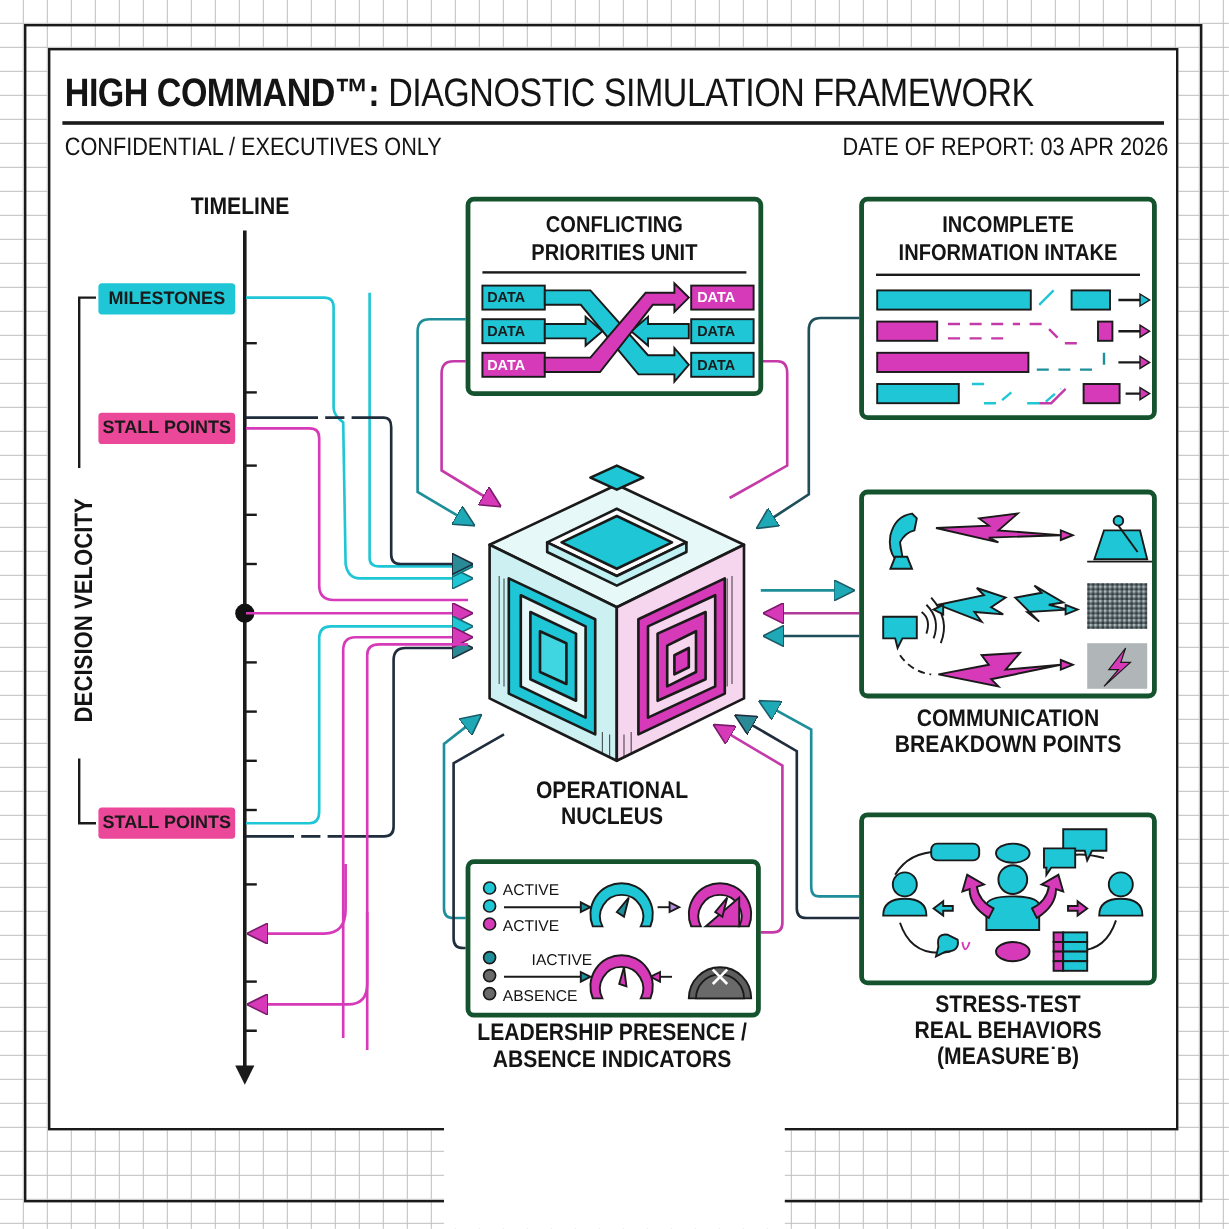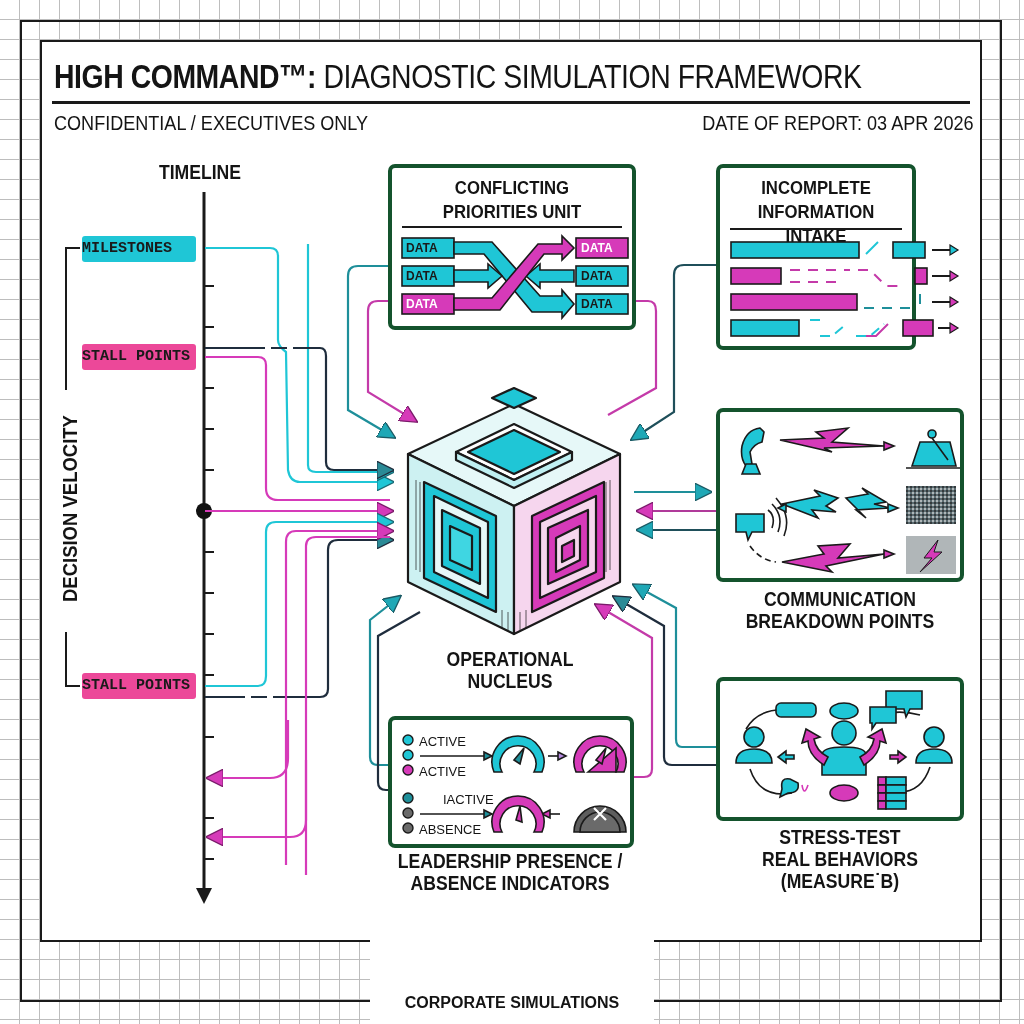--- a/index.html
+++ b/index.html
@@ -17,21 +17,21 @@
   .outer-frame{position:absolute;left:20px;top:20px;width:982px;height:982px;border:2px solid #1a1a1a;box-sizing:border-box;}
   .panel{position:absolute;left:40px;top:40px;width:942px;height:902px;background:#fff;border:2px solid #1a1a1a;box-sizing:border-box;}
   .title{position:absolute;left:54px;top:58px;width:916px;font-size:33px;letter-spacing:-0.5px;white-space:nowrap;transform:scaleX(0.86);transform-origin:left top;}
   .title b{font-weight:900;}
   .title span.light{font-weight:400;}
   .title-rule{position:absolute;left:52px;top:101px;width:918px;height:3px;background:#1a1a1a;}
   .subline{position:absolute;top:111px;font-size:21px;transform:scaleX(0.86);white-space:nowrap;}
   .sub-left{left:54px;transform-origin:left top;}
   .sub-right{right:50px;transform-origin:right top;}
   .label-bold{position:absolute;font-weight:700;text-align:center;line-height:1.1;transform:scaleX(0.88);}
-  .tag{position:absolute;height:26px;border-radius:3px;font-weight:700;font-size:15px;line-height:26px;text-align:left;color:#1a1a1a;font-family:Liberation Mono, monospace;}
+  .tag{position:absolute;height:26px;border-radius:3px;font-weight:700;font-size:15px;line-height:26px;text-align:center;color:#1a1a1a;}
   .tag-cyan{background:#1fc6d6;}
   .tag-pink{background:#ec4899;}
   .box{position:absolute;background:#fff;border:4px solid #14532d;border-radius:7px;box-sizing:border-box;}
   .box-title{position:absolute;left:0;right:0;text-align:center;font-weight:700;font-size:19px;line-height:24px;transform:scaleX(0.88);}
   .box-rule{position:absolute;height:2px;background:#1a1a1a;}
   svg{position:absolute;overflow:visible;}
   .nucleus-label{position:absolute;left:420px;top:648px;width:180px;font-size:20px;}
   .comm-label{position:absolute;left:720px;top:588px;width:240px;font-size:20px;}
   .stress-label{position:absolute;left:720px;top:826px;width:240px;font-size:20px;}
   .lead-label{position:absolute;left:360px;top:850px;width:300px;font-size:20px;}
@@ -150,21 +150,21 @@
     </g>
   </svg>
   <div class="ind-label" style="left:14px;top:73px;font-weight:700;color:#1a1a1a;font-size:12px;">DATA</div>
   <div class="ind-label" style="left:14px;top:101px;font-weight:700;color:#1a1a1a;font-size:12px;">DATA</div>
   <div class="ind-label" style="left:14px;top:129px;font-weight:700;color:#fff;font-size:12px;">DATA</div>
   <div class="ind-label" style="left:189px;top:73px;font-weight:700;color:#fff;font-size:12px;">DATA</div>
   <div class="ind-label" style="left:189px;top:101px;font-weight:700;color:#1a1a1a;font-size:12px;">DATA</div>
   <div class="ind-label" style="left:189px;top:129px;font-weight:700;color:#1a1a1a;font-size:12px;">DATA</div>
 </div>
 
-<div class="box" style="left:716px;top:164px;width:200px;height:186px;">
+<div class="box" style="left:716px;top:164px;width:248px;height:186px;">
   <div class="box-title" style="top:8px;">INCOMPLETE</div>
   <div class="box-title" style="top:32px;">INFORMATION INTAKE</div>
   <div class="box-rule" style="left:10px;right:10px;top:60px;"></div>
   <svg style="left:0;top:0;" width="248" height="186" viewBox="0 0 248 186">
     <g stroke="#1a1a1a" stroke-width="1.6">
       <rect x="11" y="74" width="128" height="16" fill="#1fc6d6"></rect>
       <rect x="173" y="74" width="32" height="16" fill="#1fc6d6"></rect>
       <rect x="11" y="100" width="50" height="16" fill="#d63ab9"></rect>
       <rect x="195" y="100" width="12" height="16" fill="#d63ab9"></rect>
       <rect x="11" y="126" width="126" height="16" fill="#d63ab9"></rect>
@@ -353,14 +353,13 @@
   <div class="ind-label" style="left:27px;top:44px;">ACTIVE</div>
   <div class="ind-label" style="left:27px;top:72px;margin-left:24px;">IACTIVE</div>
   <div class="ind-label" style="left:27px;top:102px;">ABSENCE</div>
 </div>
 <div class="label-bold lead-label">
   <div>LEADERSHIP PRESENCE /</div>
   <div>ABSENCE INDICATORS</div>
 </div>
 
 <div class="logo-box">
-  <div class="logo-sub">CORPORATE SIMULATIONS</div>
 </div>
 
 </body></html>

